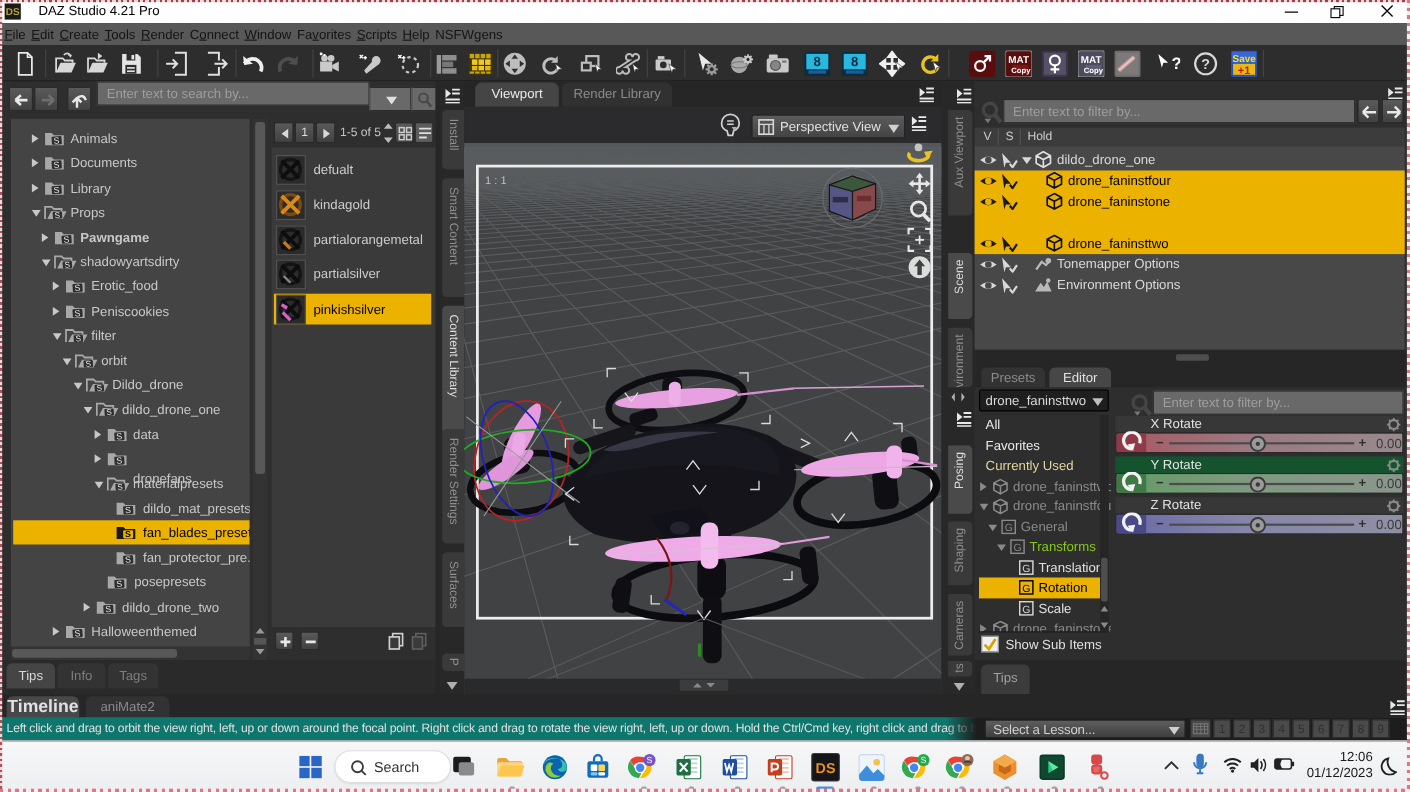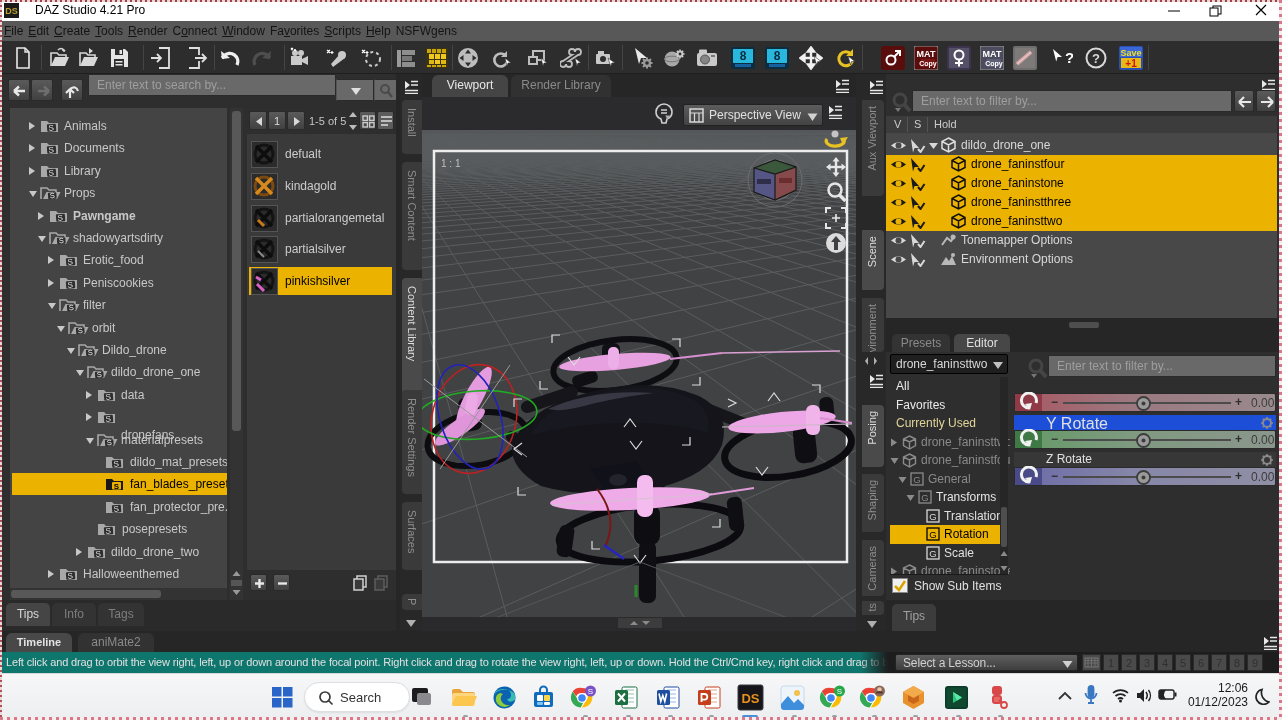--- a/index.html
+++ b/index.html
@@ -1575,34 +1575,20 @@
         </svg>
         <svg class="abs" style="left:23px;top:2px" width="17" height="15">
           <path d="M2 1 l8 9 -4.5 0 -1.5 4.5 z" fill="#1a1a1a"></path>
           <path d="M9 11 l2.5 3 4 -6" stroke="#1a1a1a" stroke-width="2" fill="none"></path>
         </svg>
         <svg class="abs" style="left:64px;top:1px" width="17" height="17">
           <path d="M8.5 1 L15 4.5 v7 L8.5 15 L2 11.5 v-7 z M2 4.5 L8.5 8 L15 4.5 M8.5 8 v7" fill="none" stroke="#101010" stroke-width="1.5"></path>
         </svg>
         <span class="abs" style="left:85px;top:2px;color:#000">drone_faninstone</span>
       </div>
- <div class="abs scrow" style="top:119px">
-        <svg class="abs" style="left:4px;top:3px" width="17" height="13">
-          <path d="M1 6.5 Q8.5 0 16 6.5 Q8.5 13 1 6.5 z" fill="#1a1a1a"></path>
-          <circle cx="8.5" cy="6.5" r="3" fill="#ecb200"></circle>
-        </svg>
-        <svg class="abs" style="left:23px;top:2px" width="17" height="15">
-          <path d="M2 1 l8 9 -4.5 0 -1.5 4.5 z" fill="#1a1a1a"></path>
-          <path d="M9 11 l2.5 3 4 -6" stroke="#1a1a1a" stroke-width="2" fill="none"></path>
-        </svg>
-        <svg class="abs" style="left:64px;top:1px" width="17" height="17">
-          <path d="M8.5 1 L15 4.5 v7 L8.5 15 L2 11.5 v-7 z M2 4.5 L8.5 8 L15 4.5 M8.5 8 v7" fill="none" stroke="#101010" stroke-width="1.5"></path>
-        </svg>
-        <span class="abs" style="left:85px;top:2px;color:#000">drone_faninstthree</span>
-      </div>
  <div class="abs scrow" style="top:138px">
         <svg class="abs" style="left:4px;top:3px" width="17" height="13">
           <path d="M1 6.5 Q8.5 0 16 6.5 Q8.5 13 1 6.5 z" fill="#1a1a1a"></path>
           <circle cx="8.5" cy="6.5" r="3" fill="#ecb200"></circle>
         </svg>
         <svg class="abs" style="left:23px;top:2px" width="17" height="15">
           <path d="M2 1 l8 9 -4.5 0 -1.5 4.5 z" fill="#1a1a1a"></path>
           <path d="M9 11 l2.5 3 4 -6" stroke="#1a1a1a" stroke-width="2" fill="none"></path>
         </svg>
         <svg class="abs" style="left:64px;top:1px" width="17" height="17">
@@ -1689,21 +1675,21 @@
           <span class="abs" style="left:38px;top:2px;color:#8a8a8a">General</span>
         </div>
 <div class="abs" style="left:0;top:111px;width:110px;height:19px;font-size:12px;">
           <svg class="abs" style="left:16px;top:6px" width="9" height="8">
             <path d="M0.5 1 h8 l-4 6 z" fill="#8a8a8a"></path>
           </svg>
           <svg class="abs" style="left:28px;top:2px" width="14" height="14">
             <rect x="1" y="1" width="12" height="12" fill="none" stroke="#8a8a8a" stroke-width="1.3"></rect>
             <text x="7" y="11" font-size="9.5" fill="#8a8a8a" text-anchor="middle">G</text>
           </svg>
-          <span class="abs" style="left:46px;top:2px;color:#e5e5e5">Transforms</span>
+          <span class="abs" style="left:46px;top:2px;color:#84cc16">Transforms</span>
         </div>
 <div class="abs" style="left:0;top:130px;width:110px;height:19px;font-size:12px;">
           <svg class="abs" style="left:36px;top:2px" width="14" height="14">
             <rect x="1" y="1" width="12" height="12" fill="none" stroke="#d8d8d8" stroke-width="1.3"></rect>
             <text x="7" y="11" font-size="9.5" fill="#d8d8d8" text-anchor="middle">G</text>
           </svg>
           <span class="abs" style="left:54px;top:2px;color:#e0e0e0">Translation</span>
         </div>
 <div class="abs" style="left:0;top:148px;width:110px;height:19px;font-size:12px;background:#ecb200;">
           <svg class="abs" style="left:36px;top:2px" width="14" height="14">
@@ -1743,36 +1729,45 @@
         </svg>
       </div>
  <span class="abs" style="left:28px;top:505px;color:#e0e0e0;font-size:12px">Show Sub Items</span>
  <svg class="abs" style="left:140px;top:282px" width="24" height="24">
         <circle cx="10" cy="10" r="6" fill="none" stroke="#454545" stroke-width="3"></circle>
         <path d="M14 14 l6 7" stroke="#454545" stroke-width="4"></path>
         <path d="M8 22 l3 -4 h-6 z" fill="#777"></path>
       </svg>
  <div class="abs sinput" style="left:162px;top:281px;width:228px;height:22px">Enter text to filter by...</div>
  <div id="sliders" class="abs" style="left:128px;top:304px;width:262px;height:210px">
+<div class="abs" style="left:0;top:0px;width:262px;height:15px;background:#373737;color:#e0e0e0;font-size:12px">
+          <span class="abs" style="left:32px;top:0px">X Rotate</span>
+          <svg class="abs" style="left:246px;top:1px" width="14" height="14">
+            <circle cx="7" cy="7" r="4" fill="none" stroke="#8a8a8a" stroke-width="2"></circle>
+            <g stroke="#8a8a8a" stroke-width="1.6">
+              <path d="M7 1 v2 M7 11 v2 M1 7 h2 M11 7 h2 M2.8 2.8 l1.4 1.4 M9.8 9.8 l1.4 1.4 M11.2 2.8 l-1.4 1.4 M4.2 9.8 l-1.4 1.4"></path>
+            </g>
+          </svg>
+        </div>
         <div class="abs" style="left:0;top:15px;width:262px;height:19px;background:linear-gradient(90deg,#a85862 0%,#9c7880 45%,#988a8e 100%);border:1px solid #2a2a2a;border-radius:2px">
 <div class="abs" style="left:0;top:0;width:27px;height:17px;background:#8f3a46;border-radius:2px 0 0 2px"></div>
 <svg class="abs" style="left:2px;top:-2px" width="24" height="22">
             <path d="M19 11 a7.5 7.5 0 1 0 -7 5" fill="none" stroke="#f2f2f2" stroke-width="3"></path>
             <path d="M8 12 l5 6 2 -7 z" fill="#f2f2f2"></path>
           </svg>
 <span class="abs" style="left:36px;top:1px;color:#2e2e2e;font-weight:bold">−</span>
 <div class="abs" style="left:48px;top:8px;width:168px;height:2px;background:#4b4b4b"></div>
 <span class="abs" style="left:220px;top:1px;color:#2e2e2e;font-weight:bold">+</span>
 <svg class="abs" style="left:121px;top:2px" width="15" height="15">
             <circle cx="7.5" cy="7.5" r="6.5" fill="#9a9a9a" stroke="#3c3c3c" stroke-width="1.8"></circle>
             <circle cx="7.5" cy="7.5" r="2" fill="#3c3c3c"></circle>
           </svg>
 <span class="abs" style="left:236px;top:2px;color:#3c3c3c;font-size:12px">0.00</span>
 </div>
-        <div class="abs" style="left:0;top:37px;width:262px;height:15px;background:#1d4ed8;color:#e0e0e0;font-size:16px">
+        <div class="abs" style="left:0;top:37px;width:262px;height:15px;background:#14532d;color:#e0e0e0;font-size:12px">
           <span class="abs" style="left:32px;top:0px">Y Rotate</span>
           <svg class="abs" style="left:246px;top:1px" width="14" height="14">
             <circle cx="7" cy="7" r="4" fill="none" stroke="#8a8a8a" stroke-width="2"></circle>
             <g stroke="#8a8a8a" stroke-width="1.6">
               <path d="M7 1 v2 M7 11 v2 M1 7 h2 M11 7 h2 M2.8 2.8 l1.4 1.4 M9.8 9.8 l1.4 1.4 M11.2 2.8 l-1.4 1.4 M4.2 9.8 l-1.4 1.4"></path>
             </g>
           </svg>
         </div>
         <div class="abs" style="left:0;top:52px;width:262px;height:19px;background:linear-gradient(90deg,#649a66 0%,#7f9a80 45%,#8a968c 100%);border:1px solid #2a2a2a;border-radius:2px">
 <div class="abs" style="left:0;top:0;width:27px;height:17px;background:#3f7a46;border-radius:2px 0 0 2px"></div>
@@ -1813,21 +1808,21 @@
           </svg>
 <span class="abs" style="left:236px;top:2px;color:#3c3c3c;font-size:12px">0.00</span>
 </div>
 </div>
  <div class="abs" style="left:0;top:526px;width:396px;height:31px;background:#262626">
   <div class="abs" style="left:6px;top:4px;width:44px;height:27px;background:#3c3c3c;border-radius:5px 5px 0 0;color:#a0a0a0;text-align:center;line-height:24px;font-size:12px">Tips</div>
  </div>
 </div>
 </div>
 <div class="abs" id="timelinerow" style="left:0;top:631px;width:1282px;height:21px;background:#262626;">
- <div class="abs" style="left:6px;top:2px;width:66px;height:19px;background:#484848;border-radius:6px 6px 0 0;color:#e2e2e2;text-align:center;line-height:19px;font-size:11px;font-weight:bold">Timeline</div>
+ <div class="abs" style="left:6px;top:2px;width:66px;height:19px;background:#484848;border-radius:6px 6px 0 0;color:#e2e2e2;text-align:center;line-height:19px;font-size:16px;font-weight:bold">Timeline</div>
  <div class="abs" style="left:78px;top:2px;width:76px;height:19px;background:#323232;border-radius:6px 6px 0 0;color:#8a8a8a;text-align:center;line-height:19px;font-size:12px">aniMate2</div>
  <svg class="abs" style="left:1262px;top:3px" width="17" height="16">
       <path d="M2 3 l5 4 -5 4 z" fill="#e8e8e8"></path>
       <g stroke="#e8e8e8" stroke-width="1.7">
         <path d="M8 3.5 h7 M8 7 h7 M2 12.5 h13 M2 15.5 h13"></path>
       </g>
     </svg>
 </div>
 <div class="abs statusbar" id="statusbar">
  <span class="abs" style="left:6px;top:4px;white-space:nowrap">Left click and drag to orbit the view right, left, up or down around the focal point. Right click and drag to rotate the view right, left, up or down. Hold the Ctrl/Cmd key, right click and drag to bank...</span>

